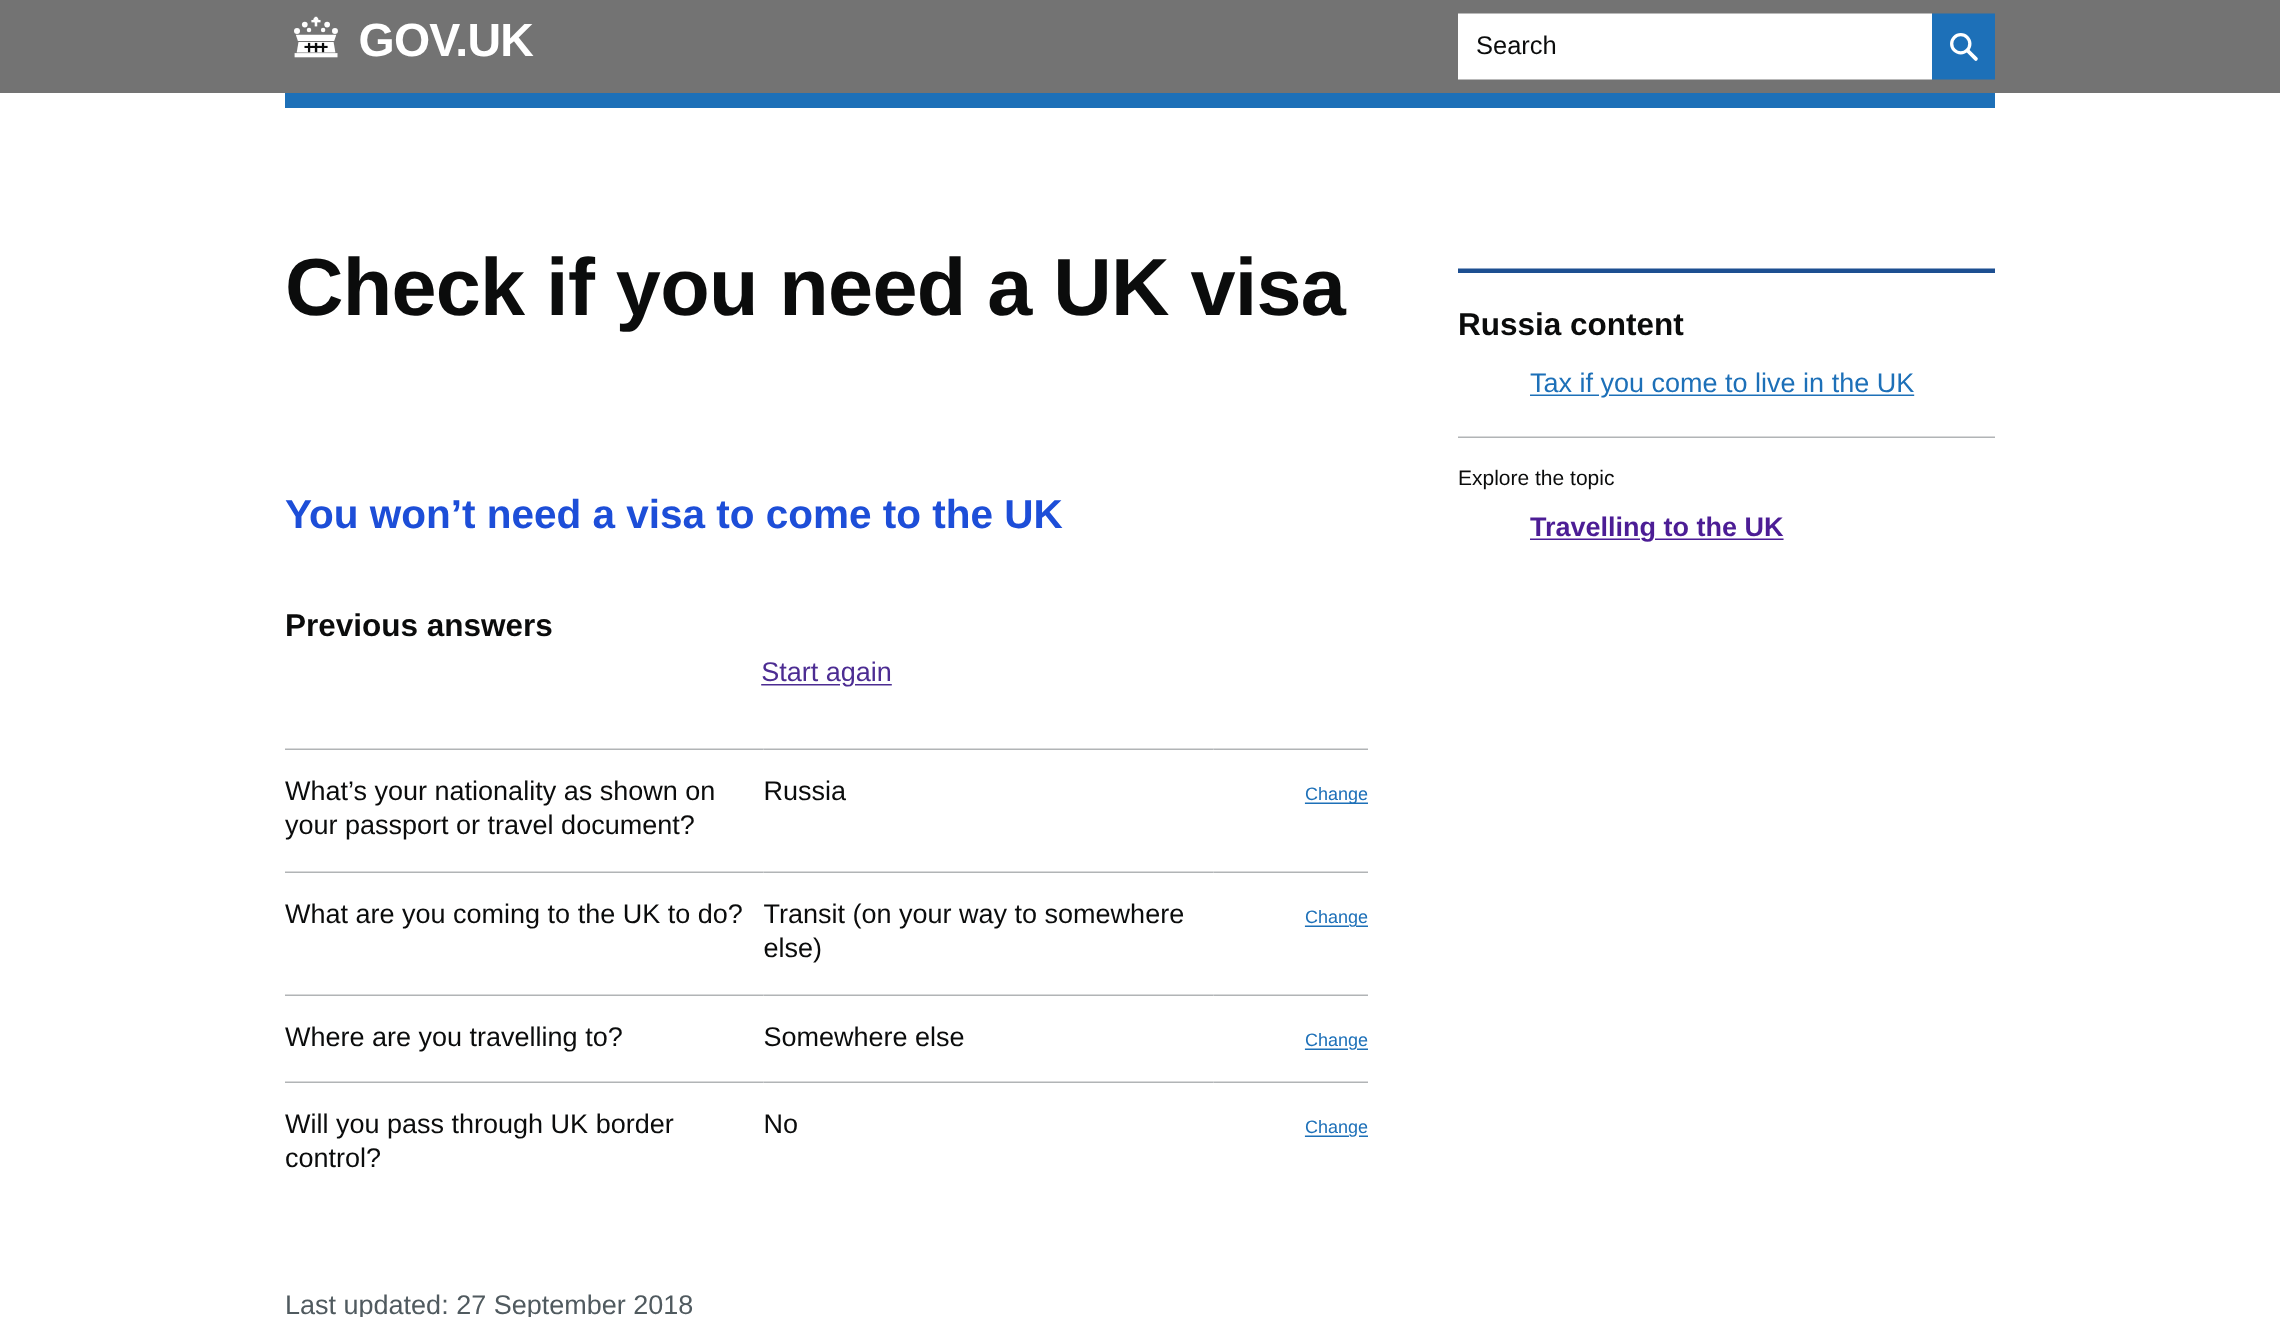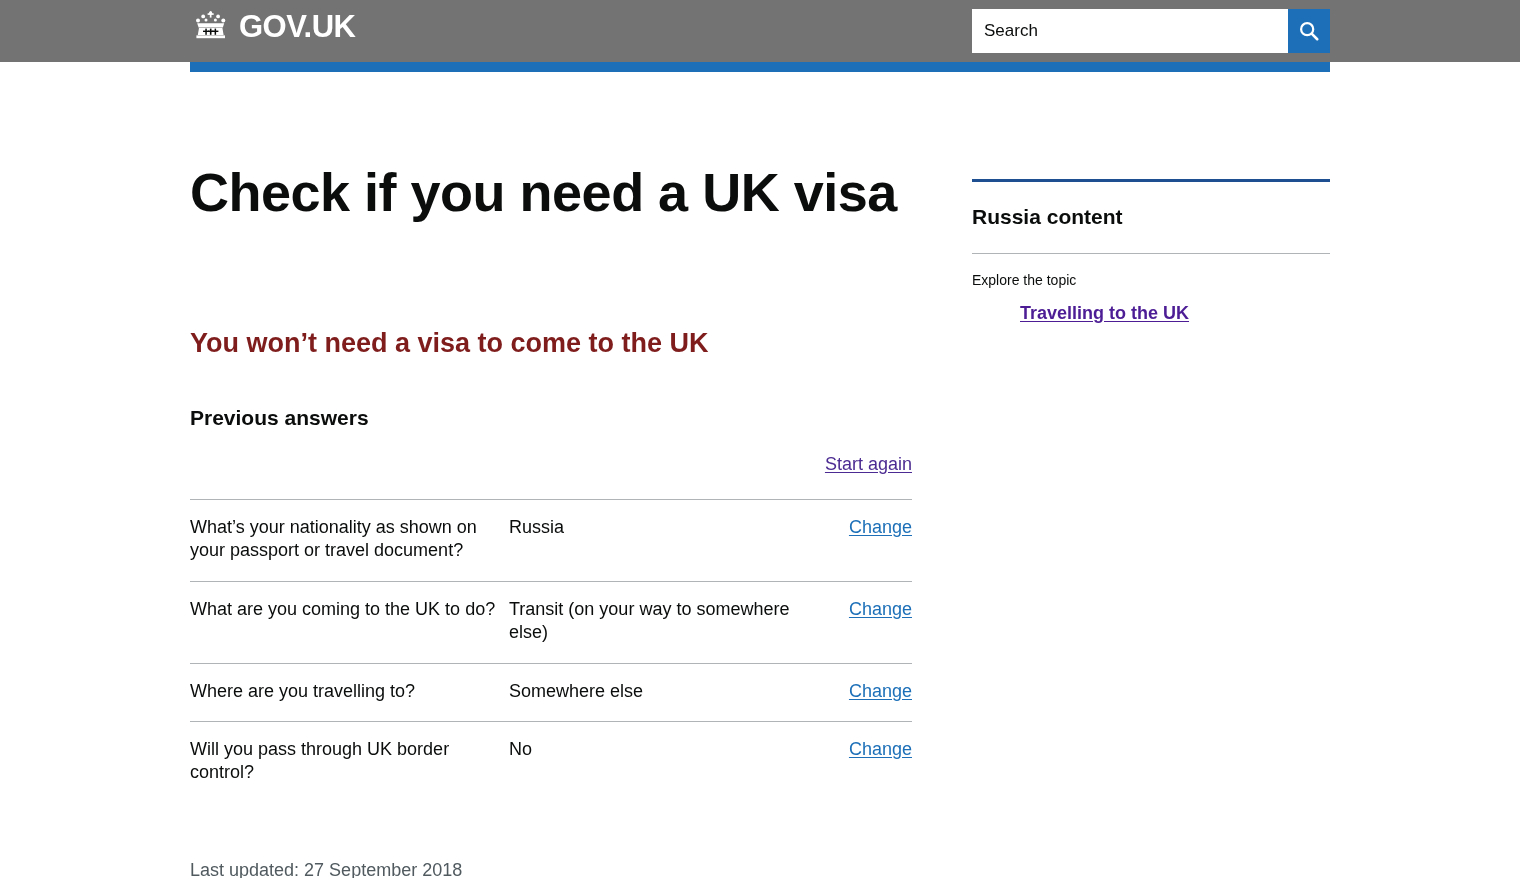--- a/index.html
+++ b/index.html
@@ -117,40 +117,40 @@
   }
 
   h2.outcome-title {
     margin: 0;
     position: absolute;
     top: 164px;
     left: 0;
     font-size: 27px;
     line-height: 1.15;
     font-weight: bold;
-    color: #7f1d1d;
+    color: #1d4ed8;
   }
 
   h3.prev-answers-title {
     margin: 0;
     position: absolute;
     top: 242px;
     left: 0;
     font-size: 21px;
     line-height: 1.15;
     font-weight: bold;
     color: #0b0c0c;
   }
 
   .start-again-wrap {
     position: absolute;
-    top: 290px;
+    top: 274px;
     left: 0;
     width: 722px;
-    text-align: right;
+    text-align: center;
   }
   a.start-again-link {
     font-size: 18px;
     color: #4c2c92;
     text-decoration: underline;
     text-underline-offset: 2px;
   }
 
   .answers-table {
     position: absolute;
@@ -164,21 +164,21 @@
     padding: 16px 0 18px 0;
     font-size: 18px;
     line-height: 1.3;
     color: #0b0c0c;
     vertical-align: top;
   }
   .col-question { width: 319px; padding-right: 18px; }
   .col-answer   { width: 300px; padding-right: 18px; }
   .col-action   { width: 103px; text-align: right; }
   a.change-link {
-    font-size: 18px;
+    font-size: 12px;
     color: #1d70b8;
     text-decoration: underline;
     text-underline-offset: 2px;
   }
 
   .last-updated {
     position: absolute;
     top: 696px;
     left: 0;
     font-size: 18px;
@@ -342,20 +342,23 @@
 
   </main>
 
   <aside class="sidebar">
 
     <div class="sidebar-top-rule"></div>
 
     <h2 class="related-heading">Russia content</h2>
 
     <ul class="related-list">
+      <li>
+        <a class="related-link" href="#">Tax if you come to live in the UK</a>
+      </li>
     </ul>
 
     <div class="sidebar-rule"></div>
 
     <p class="explore-label">Explore the topic</p>
 
     <ul class="topic-list">
       <li>
         <a class="topic-link" href="#">Travelling to the UK</a>
       </li>

